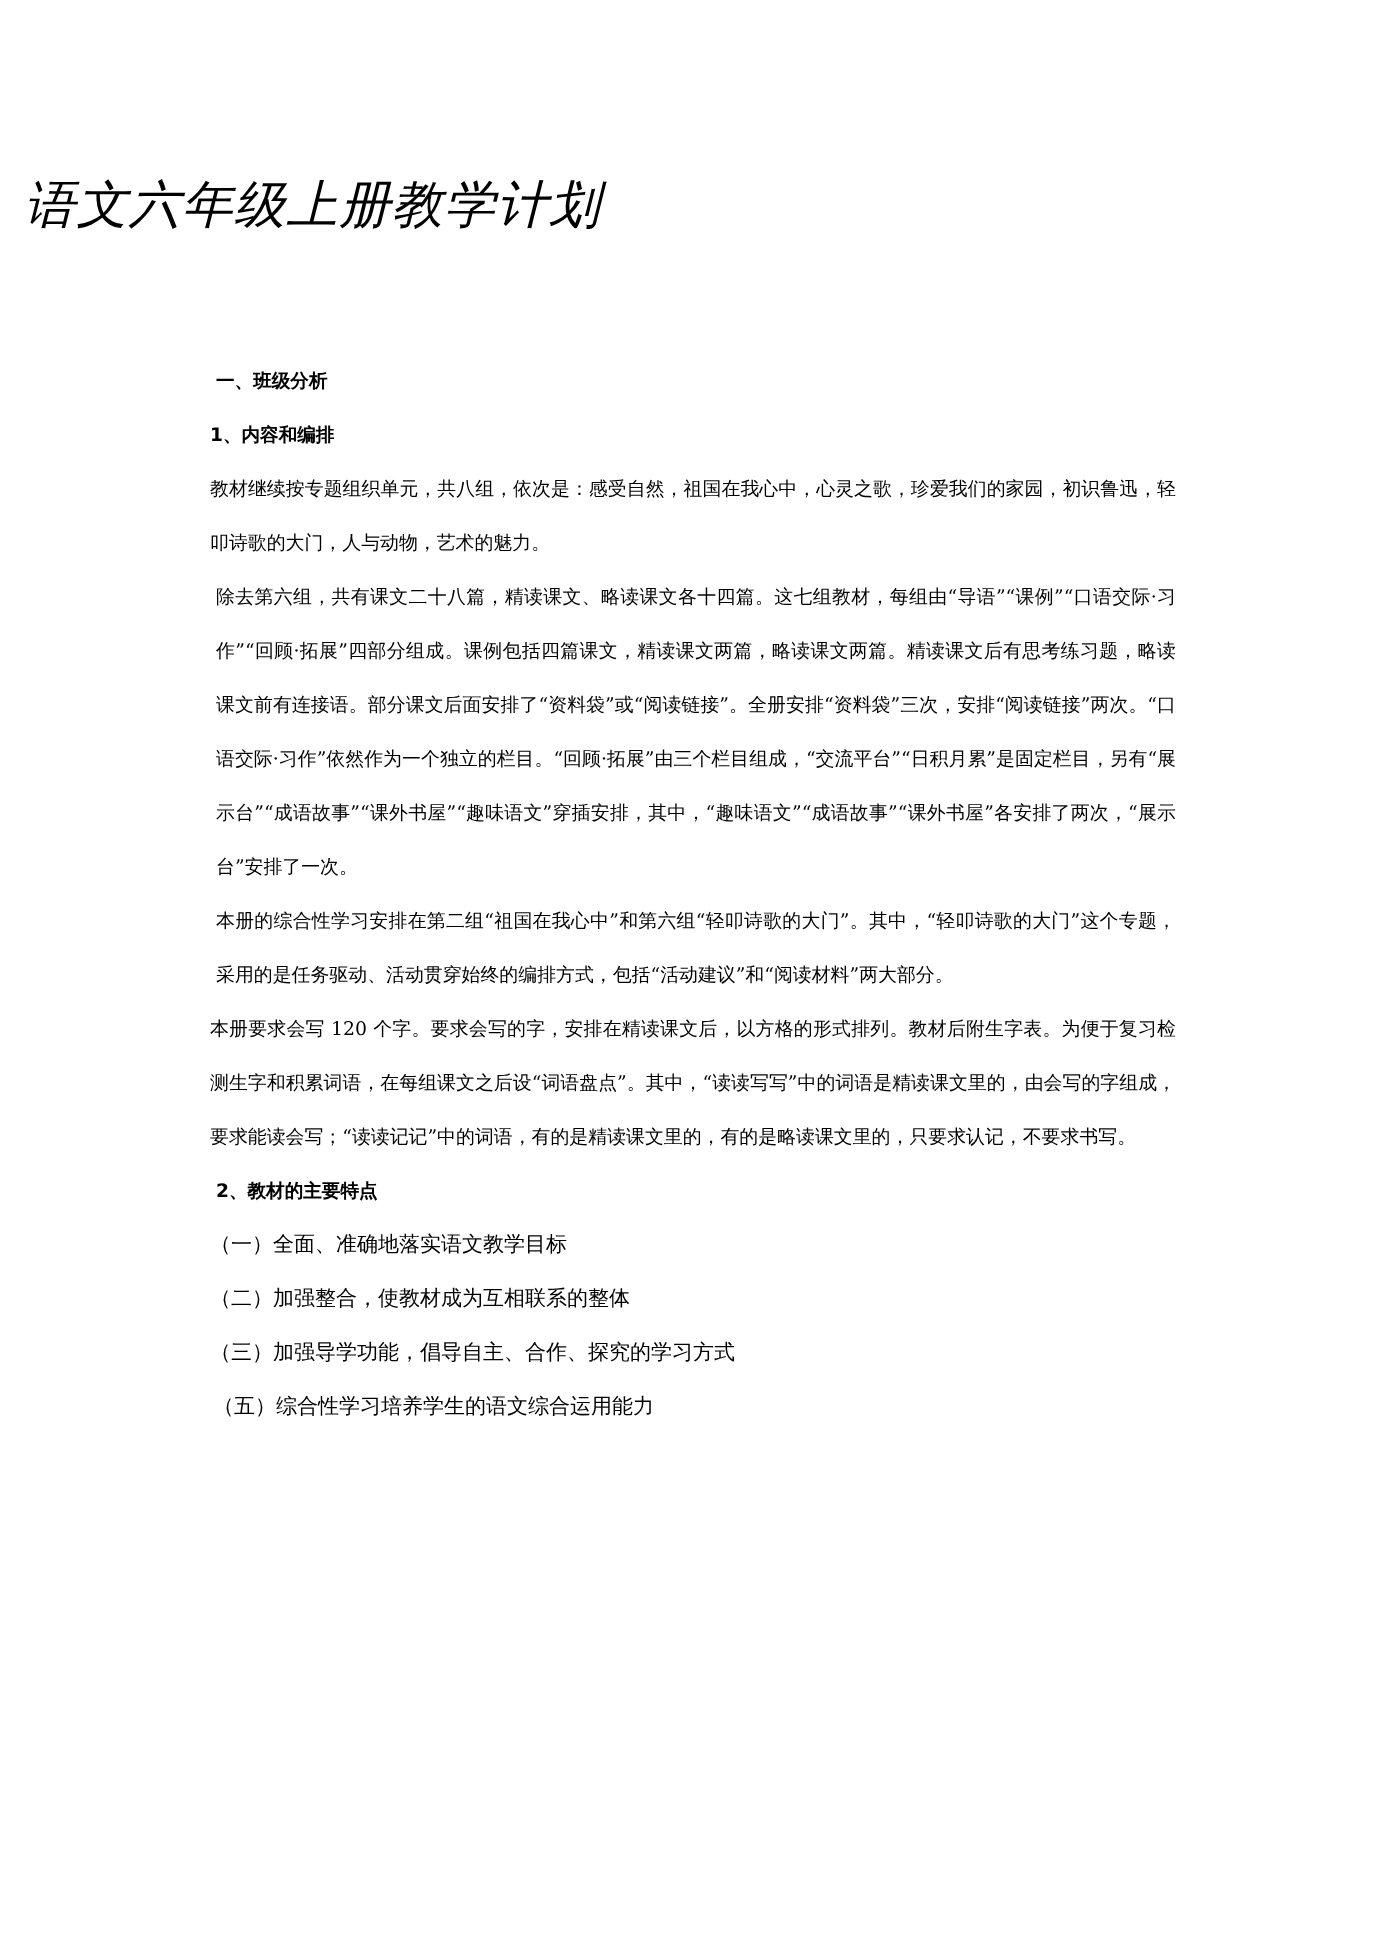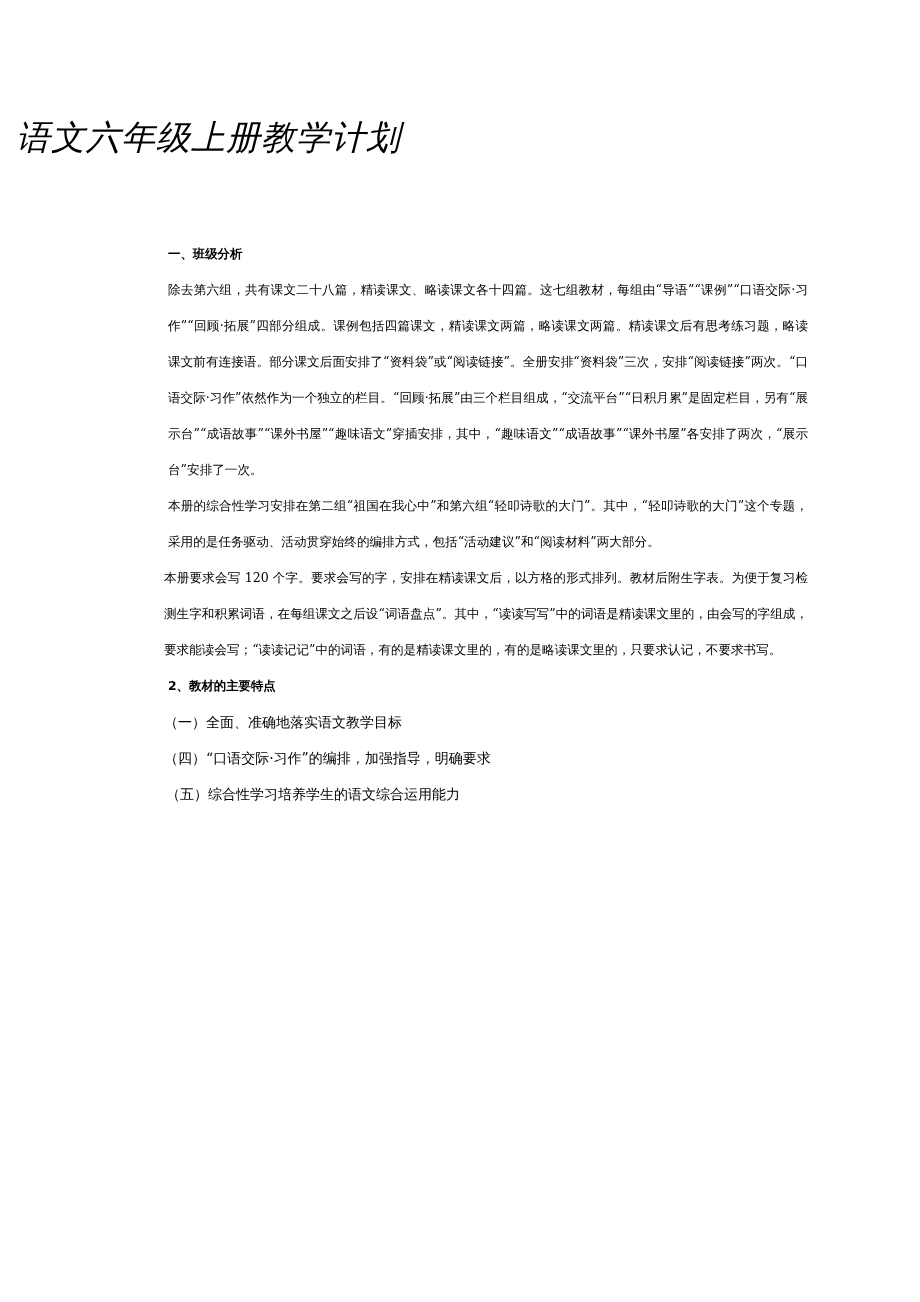--- a/index.html
+++ b/index.html
@@ -37,21 +37,20 @@
       font-weight: normal;
       font-style: italic;
     }
     .content {
       position: absolute;
       left: 140px;
       top: 236px;
       width: 644px;
       font-size: 12.6px;
       line-height: 36px;
-      margin-left: 24px;
     }
     .content p {
       margin: 0;
       text-align: justify;
       text-align-last: left;
     }
     .heading {
       font-family: "DejaVu Sans", "Liberation Sans", sans-serif;
       font-weight: bold;
       font-size: 12.4px;
@@ -65,22 +64,25 @@
 </head>
 <body>
 
 <div class="page">
   <h1 class="title">语文六年级上册教学计划</h1>
 
   <div class="content">
     <p class="heading indent1">一、班级分析</p>
 
 
+    <p class="heading">1、内容和编排</p>
+    <p>教材继续按专题组织单元，共八组，依次是：感受自然，祖国在我心中，心灵之歌，珍爱我们的家园，初识鲁迅，轻叩诗歌的大门，人与动物，艺术的魅力。</p>
     <p class="indent1">除去第六组，共有课文二十八篇，精读课文、略读课文各十四篇。这七组教材，每组由“导语”“课例”“口语交际·习作”“回顾·拓展”四部分组成。课例包括四篇课文，精读课文两篇，略读课文两篇。精读课文后有思考练习题，略读课文前有连接语。部分课文后面安排了“资料袋”或“阅读链接”。全册安排“资料袋”三次，安排“阅读链接”两次。“口语交际·习作”依然作为一个独立的栏目。“回顾·拓展”由三个栏目组成，“交流平台”“日积月累”是固定栏目，另有“展示台”“成语故事”“课外书屋”“趣味语文”穿插安排，其中，“趣味语文”“成语故事”“课外书屋”各安排了两次，“展示台”安排了一次。</p>
     <p class="indent1">本册的综合性学习安排在第二组“祖国在我心中”和第六组“轻叩诗歌的大门”。其中，“轻叩诗歌的大门”这个专题，采用的是任务驱动、活动贯穿始终的编排方式，包括“活动建议”和“阅读材料”两大部分。</p>
     <p>本册要求会写 120 个字。要求会写的字，安排在精读课文后，以方格的形式排列。教材后附生字表。为便于复习检测生字和积累词语，在每组课文之后设“词语盘点”。其中，“读读写写”中的词语是精读课文里的，由会写的字组成，要求能读会写；“读读记记”中的词语，有的是精读课文里的，有的是略读课文里的，只要求认记，不要求书写。</p>
 
     <p class="heading indent1">2、教材的主要特点</p>
     <p class="item">（一）全面、准确地落实语文教学目标</p>
-    <p class="item">（四）“口语交际·习作”的编排，加强指导，明确要求</p>
+    <p class="item">（二）加强整合，使教材成为互相联系的整体</p>
+    <p class="item">（三）加强导学功能，倡导自主、合作、探究的学习方式</p>
     <p class="item indent2">（五）综合性学习培养学生的语文综合运用能力</p>
   </div>
 </div>
 
 </body></html>

